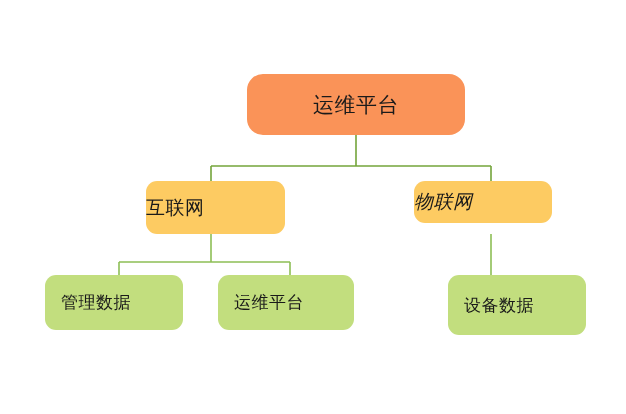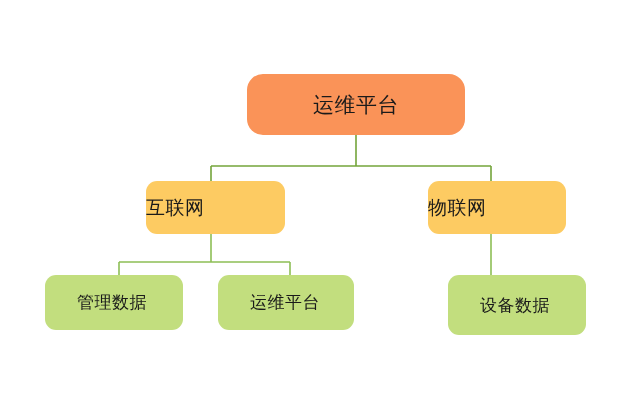--- a/index.html
+++ b/index.html
@@ -44,21 +44,21 @@
     font-size: 21px;
   }
   .node-mid {
     background: #FDCB62;
     border-radius: 11px;
     font-size: 19px;
   }
   .node-leaf {
     background: #C2DE7E;
     border-radius: 11px;
-    padding-left: 32px;
+    padding-left: 16px;
     font-size: 17px;
   }
   .node-label {
     display: inline-block;
   }
 </style>
 </head>
 <body>
 
 <div id="canvas">
@@ -85,21 +85,21 @@
   </svg>
 
   <div class="node node-root" style="left:247px; top:74px; width:218px; height:61px;">
     <span class="node-label">运维平台</span>
   </div>
 
   <div class="node node-mid" style="left:146px; top:181px; width:139px; height:53px;">
     <span class="node-label">互联网</span>
   </div>
 
-  <div class="node node-mid" style="left:428px; top:181px; width:138px; height:53px;">
+  <div class="node node-mid" style="left:414px; top:181px; width:138px; height:42px;font-style:italic;">
     <span class="node-label">物联网</span>
   </div>
 
   <div class="node node-leaf" style="left:45px; top:275px; width:138px; height:55px;">
     <span class="node-label">管理数据</span>
   </div>
 
   <div class="node node-leaf" style="left:218px; top:275px; width:136px; height:55px;">
     <span class="node-label">运维平台</span>
   </div>

